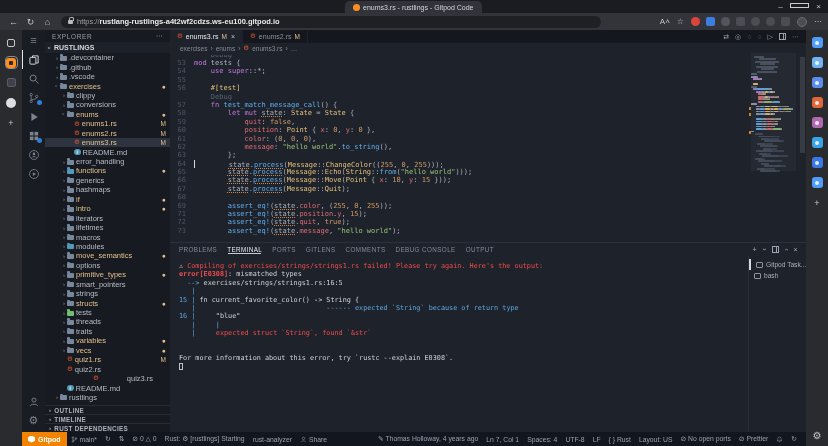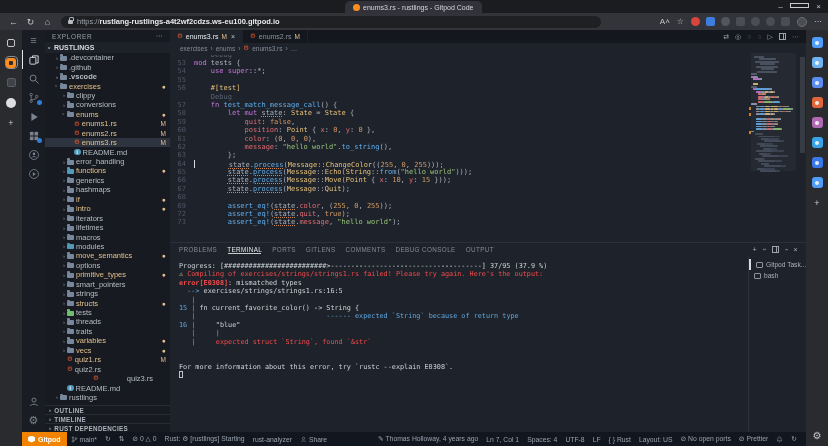--- a/index.html
+++ b/index.html
@@ -312,21 +312,21 @@
               <div class="ti" style="padding-left: 9px;">
                 <span class="chev">›</span>
                 <span class="fold" style="background: rgb(120, 136, 156);"></span>
                 <span class="lbl">.devcontainer</span>
               </div>
               <div class="ti" style="padding-left: 9px;">
                 <span class="chev">›</span>
                 <span class="fold" style="background: rgb(120, 136, 156);"></span>
                 <span class="lbl">.github</span>
               </div>
-              <div class="ti" style="padding-left: 9px; font-weight: bold;">
+              <div class="ti" style="padding-left: 9px;">
                 <span class="chev">›</span>
                 <span class="fold" style="background: rgb(120, 136, 156);"></span>
                 <span class="lbl">.vscode</span>
               </div>
               <div class="ti" style="padding-left: 9px;">
                 <span class="chev "><span class="rot90">›</span></span>
                 <span class="fold" style="background: rgb(120, 136, 156);"></span>
                 <span class="lbl gold">exercises</span>
                 <span class="badge">●</span>
               </div>
@@ -634,20 +634,24 @@
                 </div>
                 <div class="cl">
                   <span class="ln">68</span>
                   <span class="lc"></span>
                 </div>
                 <div class="cl">
                   <span class="ln">69</span>
                   <span class="lc"><span class="c-pl">        </span><span class="c-fn">assert_eq!</span><span class="c-pl">(</span><span class="c-pl c-u">state</span><span class="c-pl">.</span><span class="c-prop">color</span><span class="c-pl">, (</span><span class="c-num">255</span><span class="c-pl">, </span><span class="c-num">0</span><span class="c-pl">, </span><span class="c-num">255</span><span class="c-pl">));</span></span>
                 </div>
                 <div class="cl">
+                  <span class="ln">71</span>
+                  <span class="lc"><span class="c-pl">        </span><span class="c-fn">assert_eq!</span><span class="c-pl">(</span><span class="c-pl c-u">state</span><span class="c-pl">.</span><span class="c-prop">position</span><span class="c-pl">.</span><span class="c-prop">y</span><span class="c-pl">, </span><span class="c-num">15</span><span class="c-pl">);</span></span>
+                </div>
+                <div class="cl">
                   <span class="ln">72</span>
                   <span class="lc"><span class="c-pl">        </span><span class="c-fn">assert_eq!</span><span class="c-pl">(</span><span class="c-pl c-u">state</span><span class="c-pl">.</span><span class="c-prop">quit</span><span class="c-pl">, </span><span class="c-num">true</span><span class="c-pl">);</span></span>
                 </div>
                 <div class="cl">
                   <span class="ln">73</span>
                   <span class="lc"><span class="c-pl">        </span><span class="c-fn">assert_eq!</span><span class="c-pl">(</span><span class="c-pl c-u">state</span><span class="c-pl">.</span><span class="c-prop">message</span><span class="c-pl">, </span><span class="c-str">"hello world"</span><span class="c-pl">);</span></span>
                 </div>
               </div>
             <div class="minimap" id="minimap">
                 <div class="mmr">
@@ -994,21 +998,20 @@
                 <span class="panel-acts">
                   <span>+</span>
                   <span><span class="rot90">›</span></span>
                   <span><span class="split-ic"></span></span>
                   <span><span class="rotm90">›</span></span>
                   <span>×</span>
                 </span>
               </div>
             <div class="panel-body">
               <div class="terminal" id="terminal">
-                  <div class="tl"><span class="t-d">Progress: [#########################&gt;-------------------------------------] 37/95 (37.9 %)</span></div>
                   <div class="tl"><span class="t-w">⚠ </span><span class="t-r">Compiling of exercises/strings/strings1.rs failed! Please try again. Here's the output:</span></div>
                   <div class="tl"><span class="t-rb">error[E0308]</span><span class="t-d">: mismatched types</span></div>
                   <div class="tl"><span class="t-b">  --&gt; </span><span class="t-d">exercises/strings/strings1.rs:16:5</span></div>
                   <div class="tl"><span class="t-b">   |</span></div>
                   <div class="tl"><span class="t-b">15 | </span><span class="t-d">fn current_favorite_color() -&gt; String {</span></div>
                   <div class="tl"><span class="t-b">   |</span><span class="t-d">                                </span><span class="t-b">------ expected `String` because of return type</span></div>
                   <div class="tl"><span class="t-b">16 | </span><span class="t-d">    "blue"</span></div>
                   <div class="tl"><span class="t-b">   |</span><span class="t-d">     </span><span class="t-b">|</span></div>
                   <div class="tl"><span class="t-b">   |</span><span class="t-d">     </span><span class="t-r">expected struct `String`, found `&amp;str`</span></div>
                   <div class="tl"></div>

